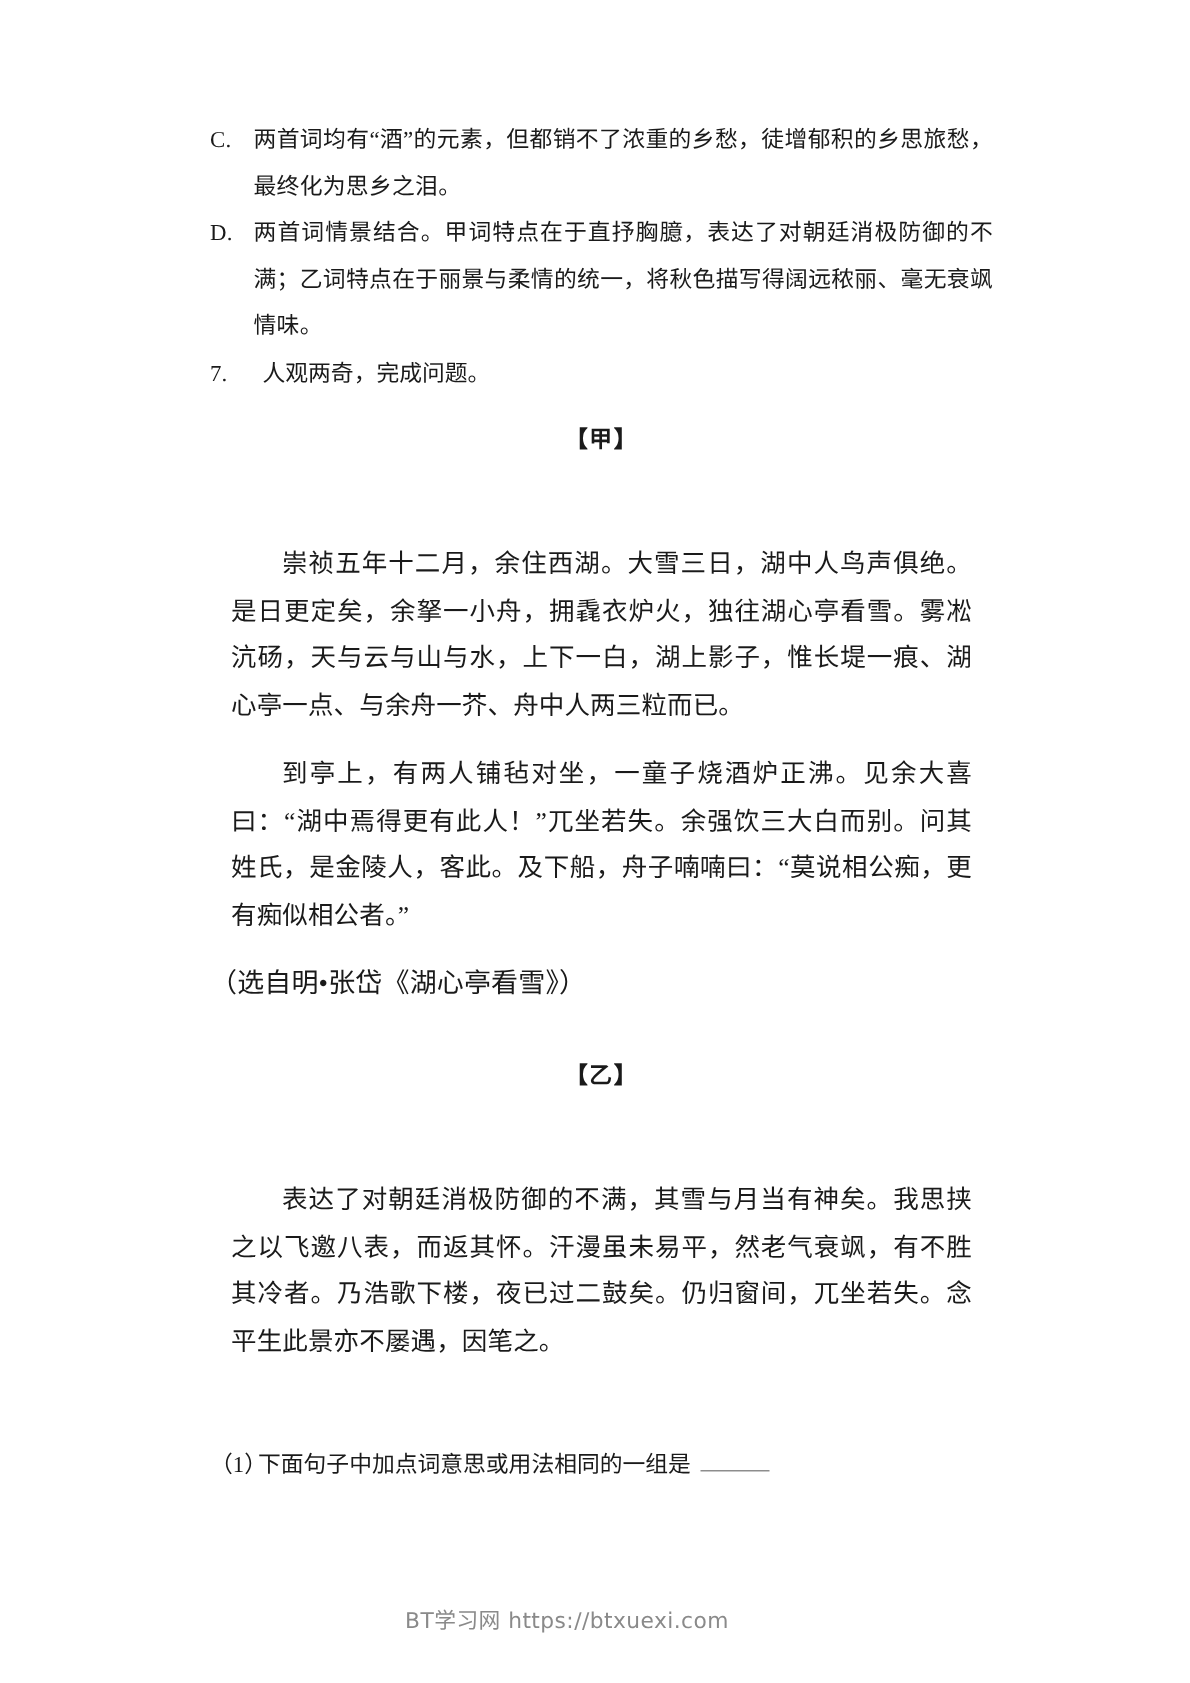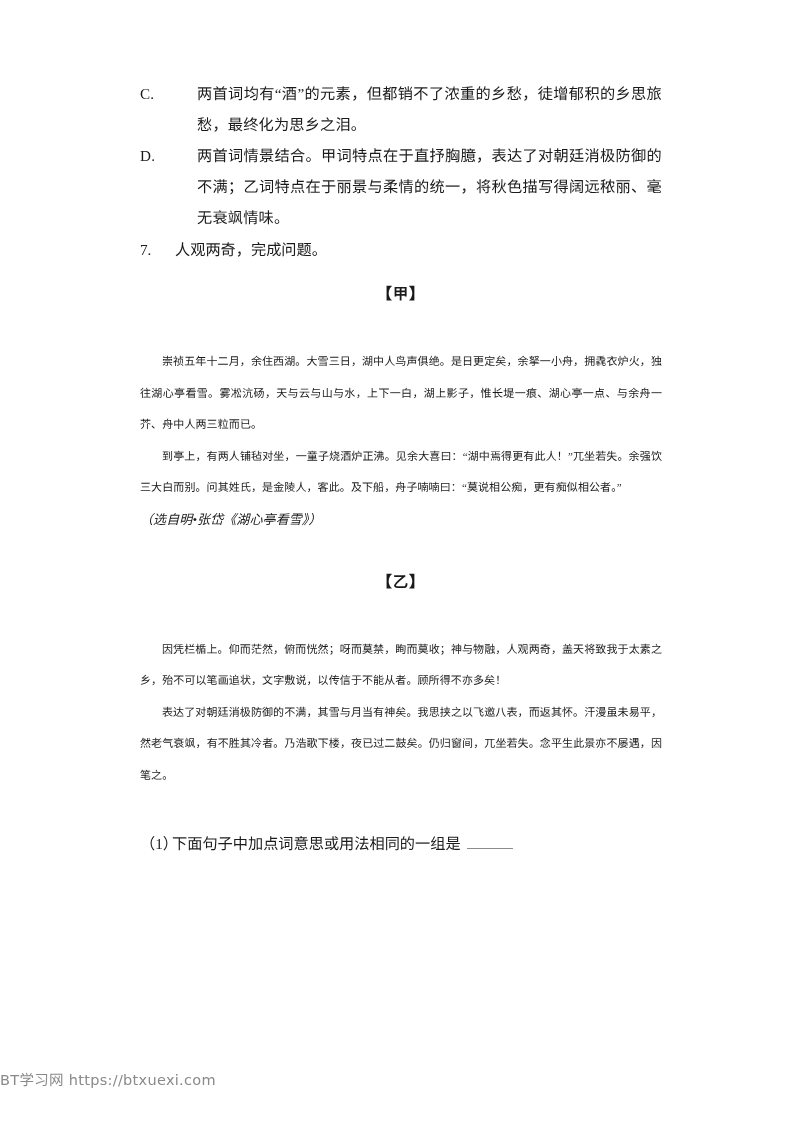--- a/index.html
+++ b/index.html
@@ -48,21 +48,20 @@
   }
   .opt-row .marker {
     position: absolute;
     left: 0;
     top: 0;
     font-family: "Liberation Serif", serif;
     font-size: 15.2px;
   }
   .opt-row .body {
     display: block;
-    margin-left: 28px;
   }
 
   .q-row {
     display: block;
     font-size: 15.2px;
     line-height: 31px;
     position: relative;
     padding-left: 35px;
     margin-top: 1px;
   }
@@ -78,34 +77,33 @@
     font-size: 15.2px;
     line-height: 31px;
     margin-top: 13px;
     letter-spacing: 1px;
   }
 
   .gap-lg { height: 37px; }
   .gap-md { height: 18px; }
 
   .para {
-    font-size: 11px;
+    font-size: 17px;
     line-height: 31.5px;
     text-align: justify;
     text-justify: inter-ideograph;
     text-indent: 2em;
-    margin: 0;
+    margin: 14px;
     letter-spacing: 0.1px;
   }
   .cite {
-    font-size: 13px;
+    font-size: 18px;
     line-height: 31px;
     text-indent: 0;
     margin: 0;
-    font-style: italic;
   }
 
   .subq {
     font-size: 15.2px;
     line-height: 31px;
     position: relative;
     padding-left: 32px;
     margin-top: 0;
   }
   .subq .marker {
@@ -121,21 +119,21 @@
     margin-left: 6px;
     vertical-align: baseline;
   }
 
   
   .footer {
     position: absolute;
     left: 0;
     top: 1068px;
     width: 756px;
-    text-align: left;
+    text-align: center;
     font-family: "DejaVu Sans", "Liberation Sans", sans-serif;
     font-size: 14.5px;
     color: #8a8a8a;
     letter-spacing: 0.3px;
   }
 </style>
 </head>
 <body>
 
 <div class="page">
@@ -159,21 +157,20 @@
     <div class="section-head">【甲】</div>
     <div class="gap-lg"></div>
     <p class="para">崇祯五年十二月，余住西湖。大雪三日，湖中人鸟声俱绝。是日更定矣，余拏一小舟，拥毳衣炉火，独往湖心亭看雪。雾凇沆砀，天与云与山与水，上下一白，湖上影子，惟长堤一痕、湖心亭一点、与余舟一芥、舟中人两三粒而已。</p>
     <p class="para">到亭上，有两人铺毡对坐，一童子烧酒炉正沸。见余大喜曰：“湖中焉得更有此人！”兀坐若失。余强饮三大白而别。问其姓氏，是金陵人，客此。及下船，舟子喃喃曰：“莫说相公痴，更有痴似相公者。”</p>
     <p class="para cite">（选自明•张岱《湖心亭看雪》）</p>
 
     <div class="gap-md"></div>
 
     <div class="section-head">【乙】</div>
     <div class="gap-lg"></div>
-    <p class="para">因凭栏楯上。仰而茫然，俯而恍然；呀而莫禁，眴而莫收；神与物融，人观两奇，盖天将致我于太素之乡，殆不可以笔画追状，文字敷说，以传信于不能从者。顾所得不亦多矣！</p>
     <p class="para">表达了对朝廷消极防御的不满，其雪与月当有神矣。我思挟之以飞邀八表，而返其怀。汗漫虽未易平，然老气衰飒，有不胜其冷者。乃浩歌下楼，夜已过二鼓矣。仍归窗间，兀坐若失。念平生此景亦不屡遇，因笔之。</p>
 
     <div class="gap-lg"></div>
 
     <div class="subq">
       <span class="marker">（1）</span>
       <span>下面句子中加点词意思或用法相同的一组是</span><span class="blank-line"></span>
     </div>
 
   </div>

